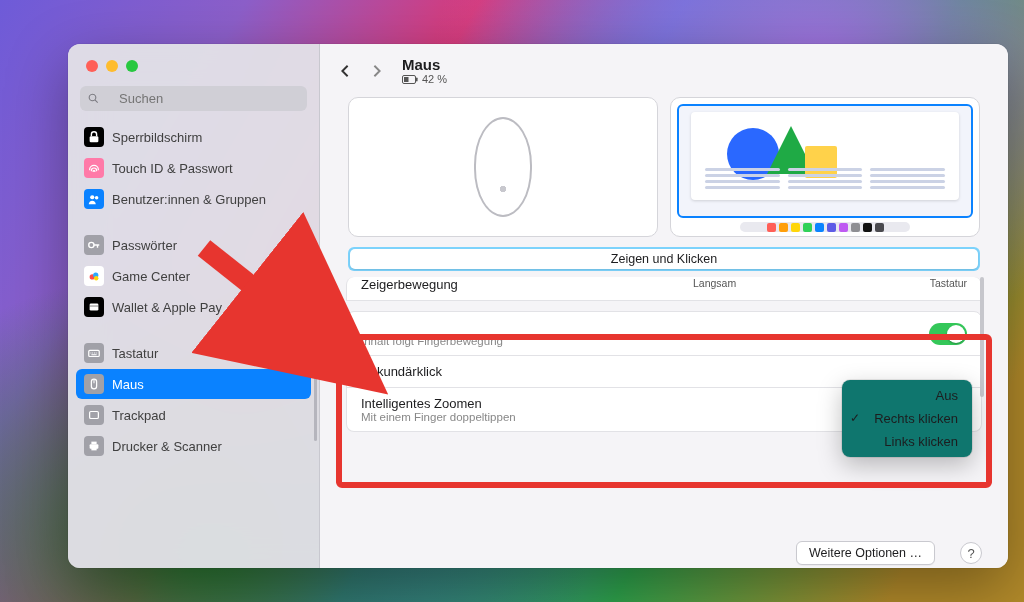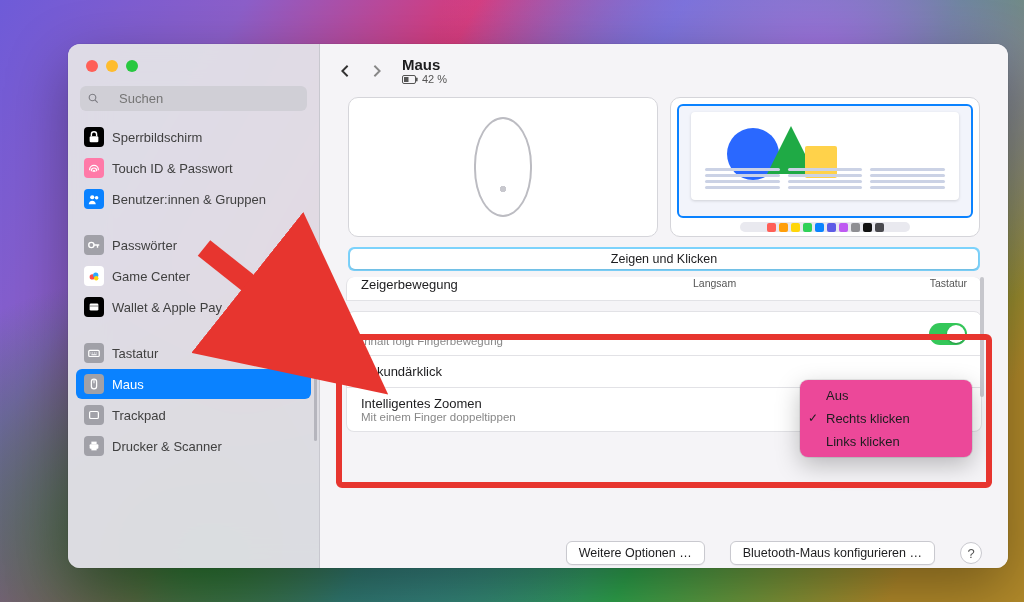--- a/index.html
+++ b/index.html
@@ -65,21 +65,21 @@
 .row .sub{ color:#888; font-size:11.5px; }
 .slider-lbls{ display:flex; justify-content:space-between; width:274px; font-size:10.5px; color:#555; }
 .pane-scroll::after{ content:""; position:absolute; right:-2px; top:0; width:4px; height:120px; background:#c6c6cc; border-radius:2px; }
 
 .redbox { position:absolute; border:6px solid #e7352f; border-radius:6px; pointer-events:none; }
 .arrow-svg{ position:absolute; pointer-events:none; }
 
 .toggle{ width:38px; height:22px; border-radius:11px; background:#34c759; position:relative; }
 .toggle::after{ content:""; position:absolute; right:2px; top:2px; width:18px; height:18px; background:#fff; border-radius:50%; box-shadow:0 1px 2px rgba(0,0,0,.3); }
 
-.popup{ position:absolute; width:172px; background:#ec4899; border-radius:8px; box-shadow: 0 8px 24px rgba(0,0,0,.25), 0 0 0 1px rgba(0,0,0,.08); padding:4px 0; font-size:13px; }
+.popup{ position:absolute; width:130px; background:#0f766e; border-radius:8px; box-shadow: 0 8px 24px rgba(0,0,0,.25), 0 0 0 1px rgba(0,0,0,.08); padding:4px 0; font-size:13px;text-align:right; }
 .popup-item{ padding:4px 14px 4px 26px; position:relative; color:#1d1d1f; }
 .popup-item.chk::before{ content:"✓"; position:absolute; left:8px; top:4px; font-size:12px; }
 
 .footer{ position:absolute; right:26px; bottom:3px; display:flex; gap:25px; align-items:center; }
 .btn{ background:#fff; border:1px solid #c9c9cf; border-radius:6px; padding:4px 12px; font-size:12.5px; color:#1d1d1f; box-shadow:0 1px 1px rgba(0,0,0,.04); }
 .help{ width:22px; height:22px; border-radius:50%; background:#fff; border:1px solid #c9c9cf; display:flex;align-items:center;justify-content:center; font-size:13px; color:#555; }
 </style>
 </head>
 <body>
 
@@ -299,21 +299,20 @@
         <div class="lbl">Sekundärklick</div>
       </div>
       <div class="row" style="border-top:none;border-bottom-left-radius:8px;border-bottom-right-radius:8px;">
         <div class="lbl">Intelligentes Zoomen</div>
         <div class="sub">Mit einem Finger doppeltippen</div>
       </div>
     </div>
 
     <div class="footer">
       <div class="btn">Weitere Optionen …</div>
-      <div class="btn">Bluetooth-Maus konfigurieren …</div>
       <div class="help">?</div>
     </div>
 
     <div class="popup" style="right:36px; top:336px;">
       <div class="popup-item">Aus</div>
       <div class="popup-item chk">Rechts klicken</div>
       <div class="popup-item">Links klicken</div>
     </div>
 
     <div class="redbox" style="left:16px; right:16px; top:290px; height:154px;"></div>

